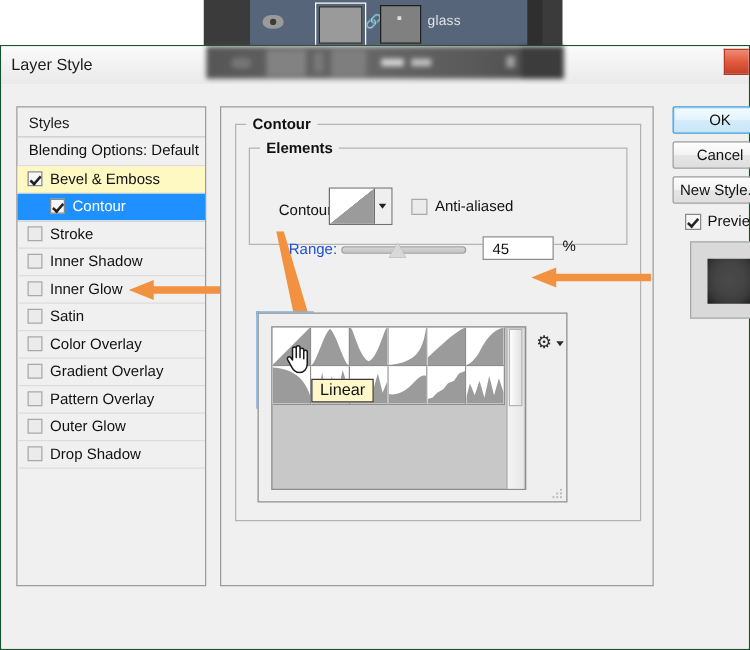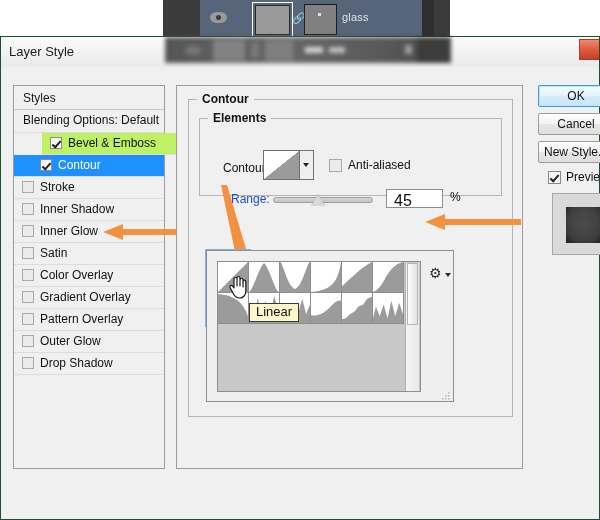--- a/index.html
+++ b/index.html
@@ -149,21 +149,21 @@
   .cbox.checked { background: #f7f7f7; border-color: #8a8a8a; }
   .cbox.checked::after {
     content: "";
     position: absolute; left: 3px; top: 1px;
     width: 3px; height: 7px;
     border: solid #222; border-width: 0 2px 2px 0;
     transform: rotate(42deg);
   }
   .style-row.sel-blue { background: #1e90ff; }
   .style-row.sel-blue .lbl { color: #ffffff; }
-  .style-row.sel-light { background: #bef264; margin-left: 28px; }
+  .style-row.sel-light { background: #fef9c3; }
   .style-row.sel-mid { background: #9cc9f7; }
 
   
   .arrow-contour {
     position: absolute; left: 100px; top: 156px; width: 78px; height: 18px;
   }
   .arrow-range {
     position: absolute; left: 422px; top: 146px; width: 98px; height: 18px;
   }
   .arrow-diagonal {
@@ -240,21 +240,21 @@
     border-bottom: 12px solid #d8d8d8;
     filter: drop-shadow(0 0 0.6px #7c7c7c);
   }
   .range-input {
     position: absolute; left: 186px; top: 70px; width: 57px; height: 19px;
     background: #ffffff;
     border: 1px solid #8d8d8d;
     box-sizing: border-box;
   }
   .range-input span {
-    position: absolute; left: 7px; top: 2px; font-size: 16px; color: #111;
+    position: absolute; left: 7px; top: 2px; font-size: 12px; color: #111;
   }
   .pct-sign { position: absolute; left: 250px; top: 71px; font-size: 12px; color: #111; }
 
   
   .picker-pop {
     position: absolute; left: 205px; top: 183px; width: 248px; height: 152px;
     background: #efefef;
     border: 1px solid #8e8e8e;
     box-sizing: border-box;
   }

